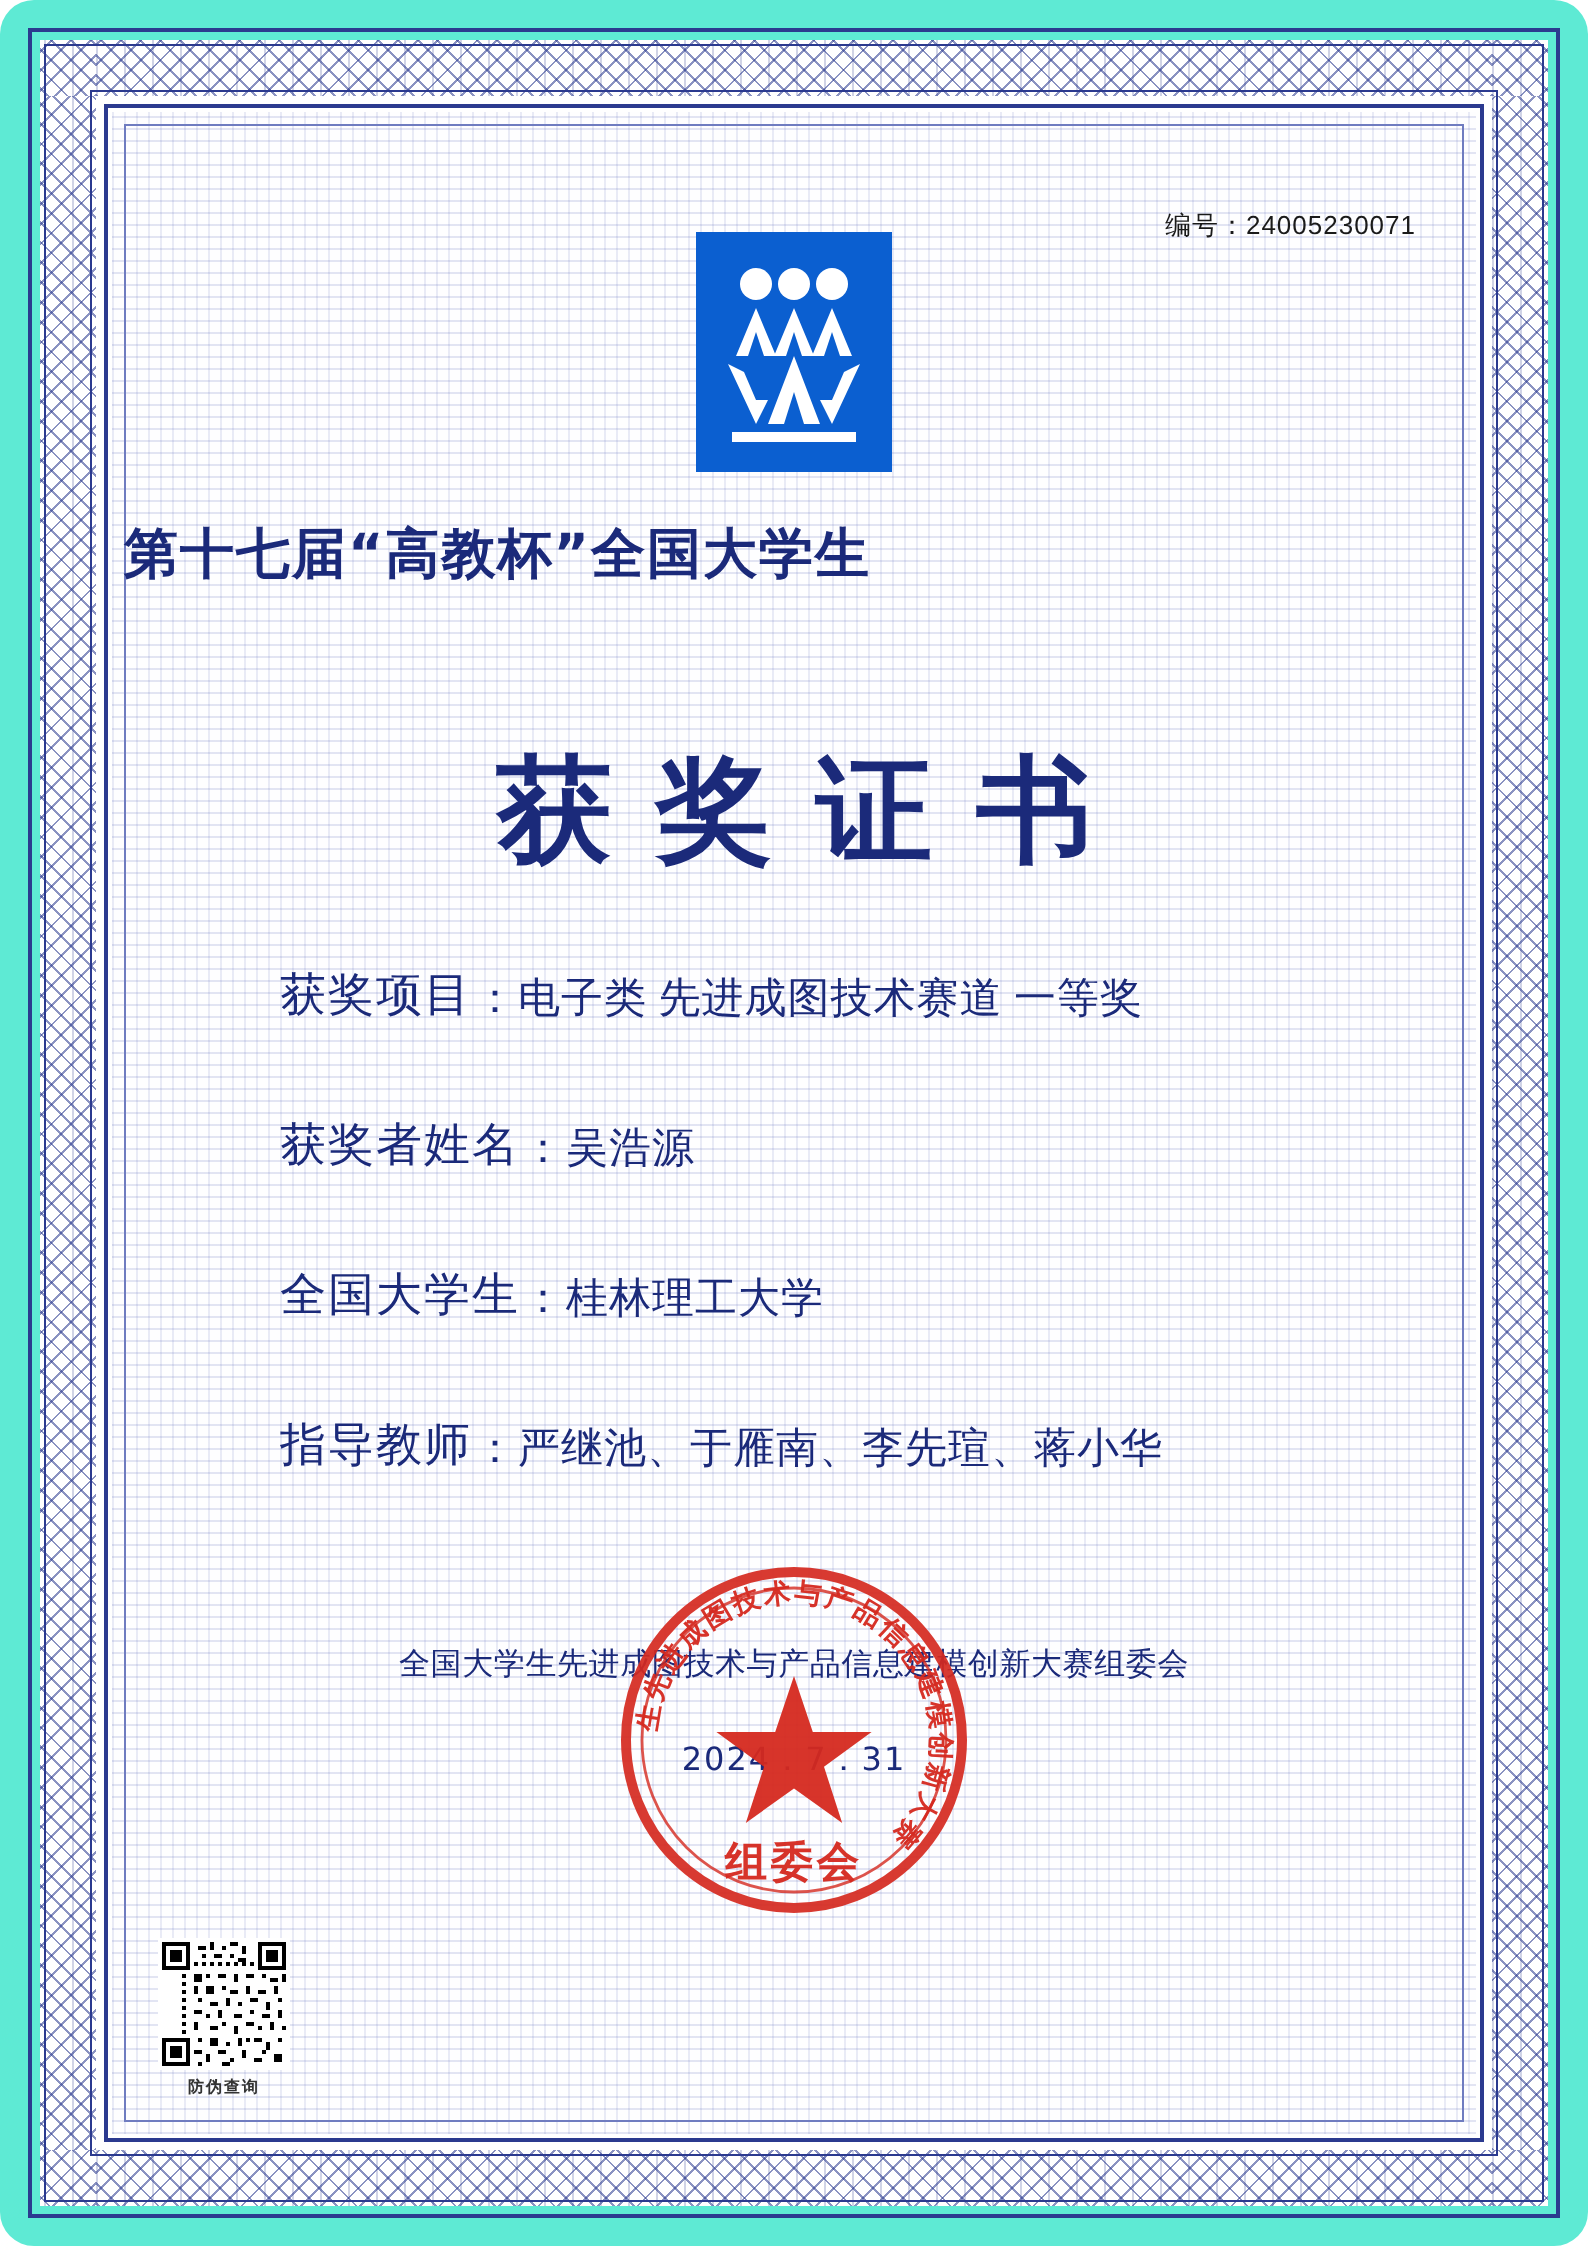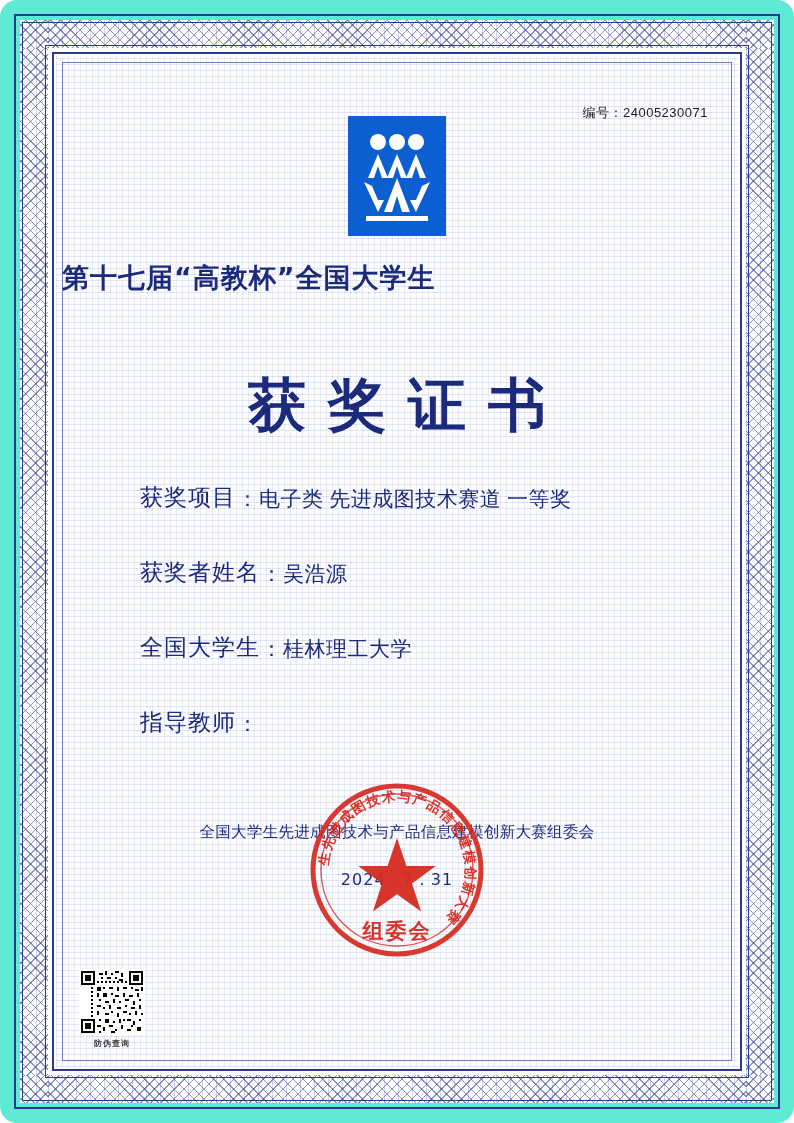--- a/index.html
+++ b/index.html
@@ -302,20 +302,21 @@
 
       <div class="field-row">
         <span class="field-label">全国大学生</span>
         <span class="field-colon">：</span>
         <span class="field-value">桂林理工大学</span>
       </div>
 
       <div class="field-row">
         <span class="field-label">指导教师</span>
         <span class="field-colon">：</span>
+        <span class="field-value">严继池、于雁南、李先瑄、蒋小华</span>
       </div>
 
     </div>
 
     <div class="footer-org">全国大学生先进成图技术与产品信息建模创新大赛组委会</div>
     <div class="footer-date">2024．7．31</div>
 
     <div class="seal">
       <svg width="180" height="180" viewBox="0 0 180 180" aria-hidden="true">
         <defs>

